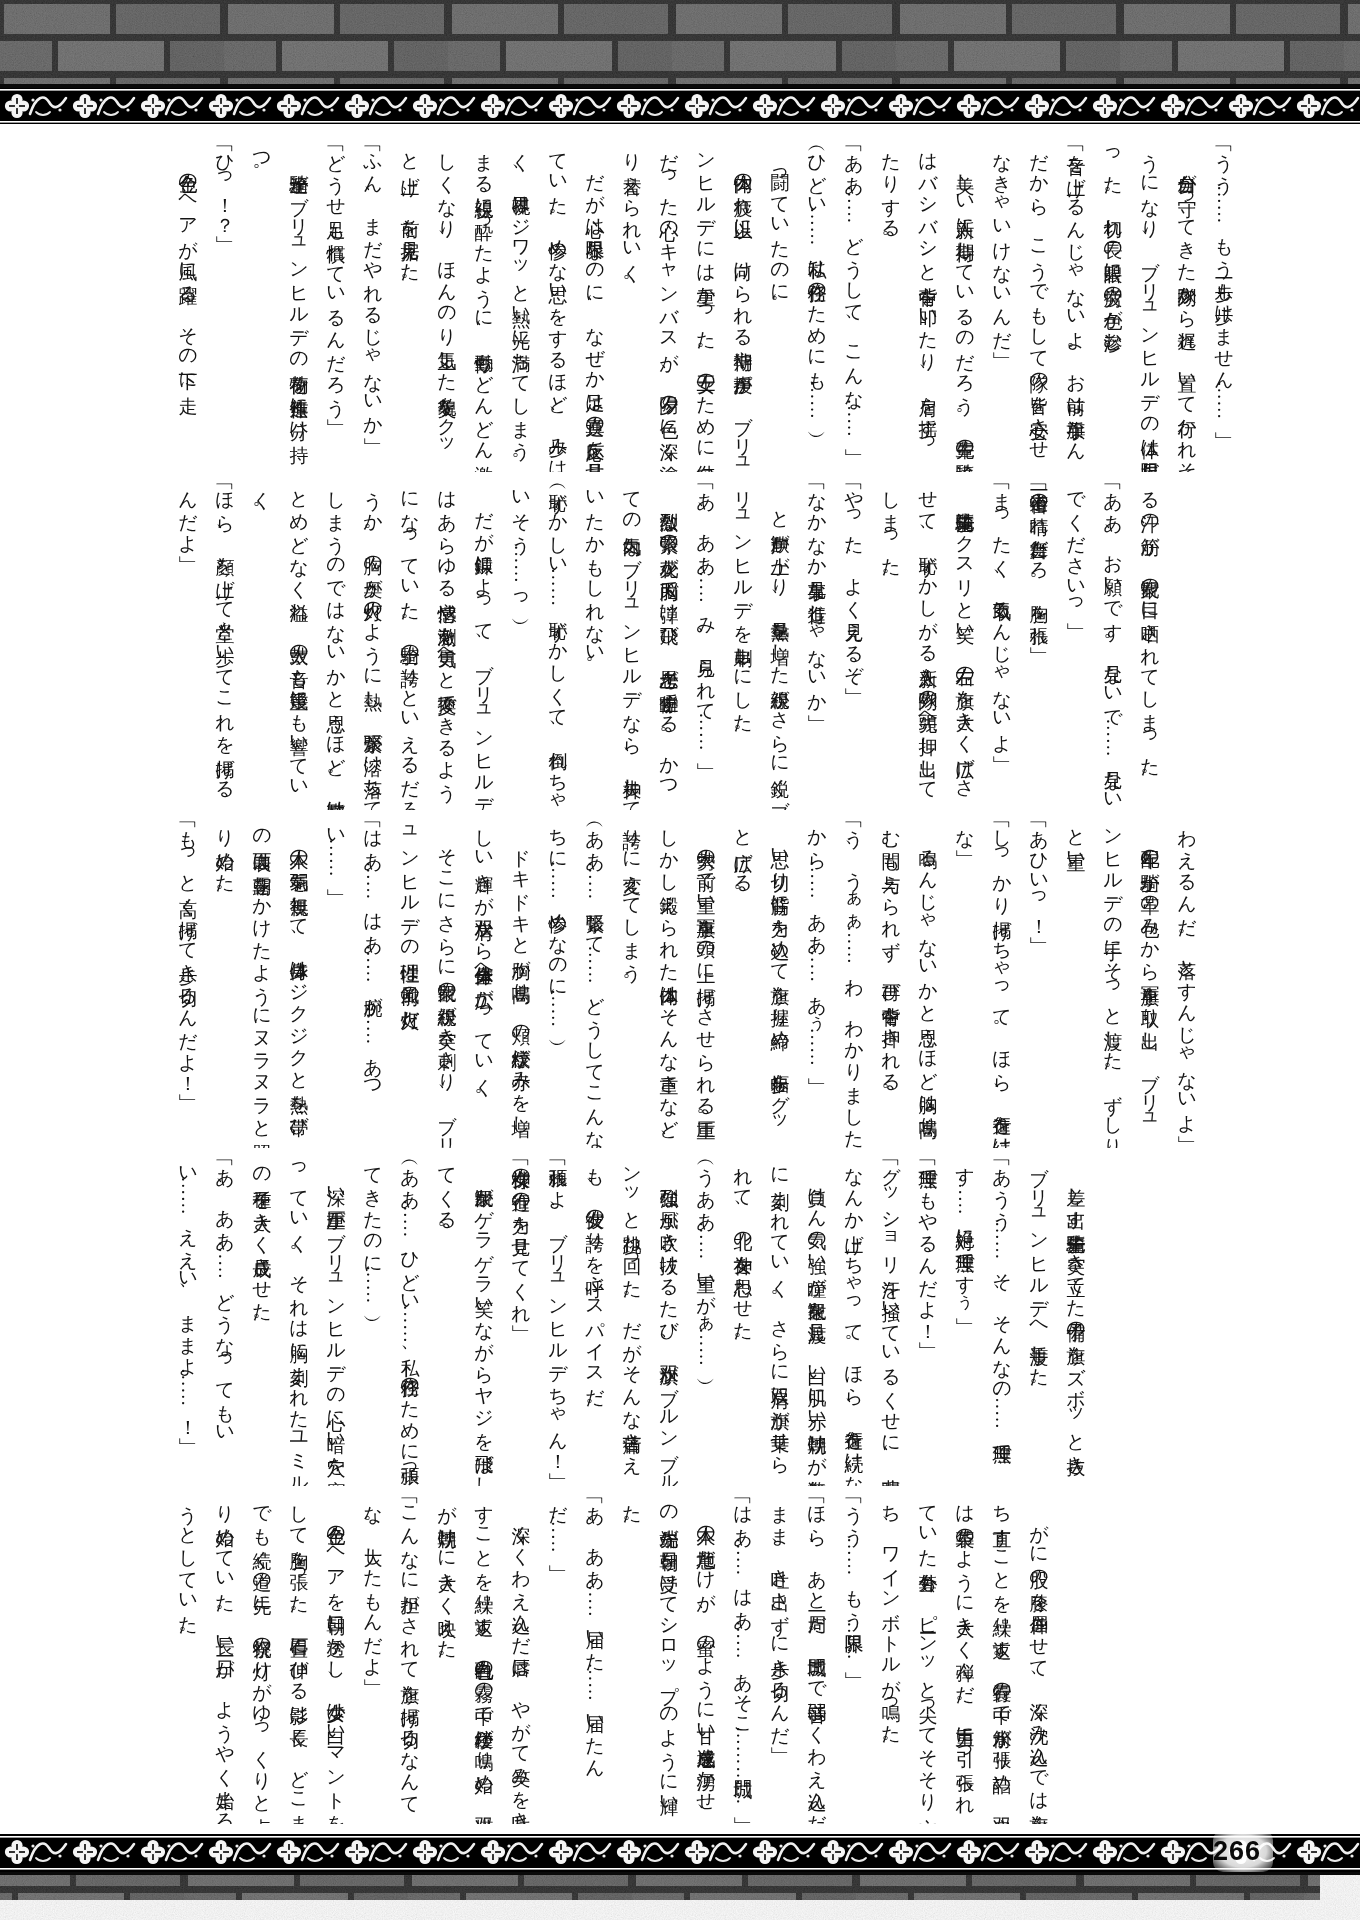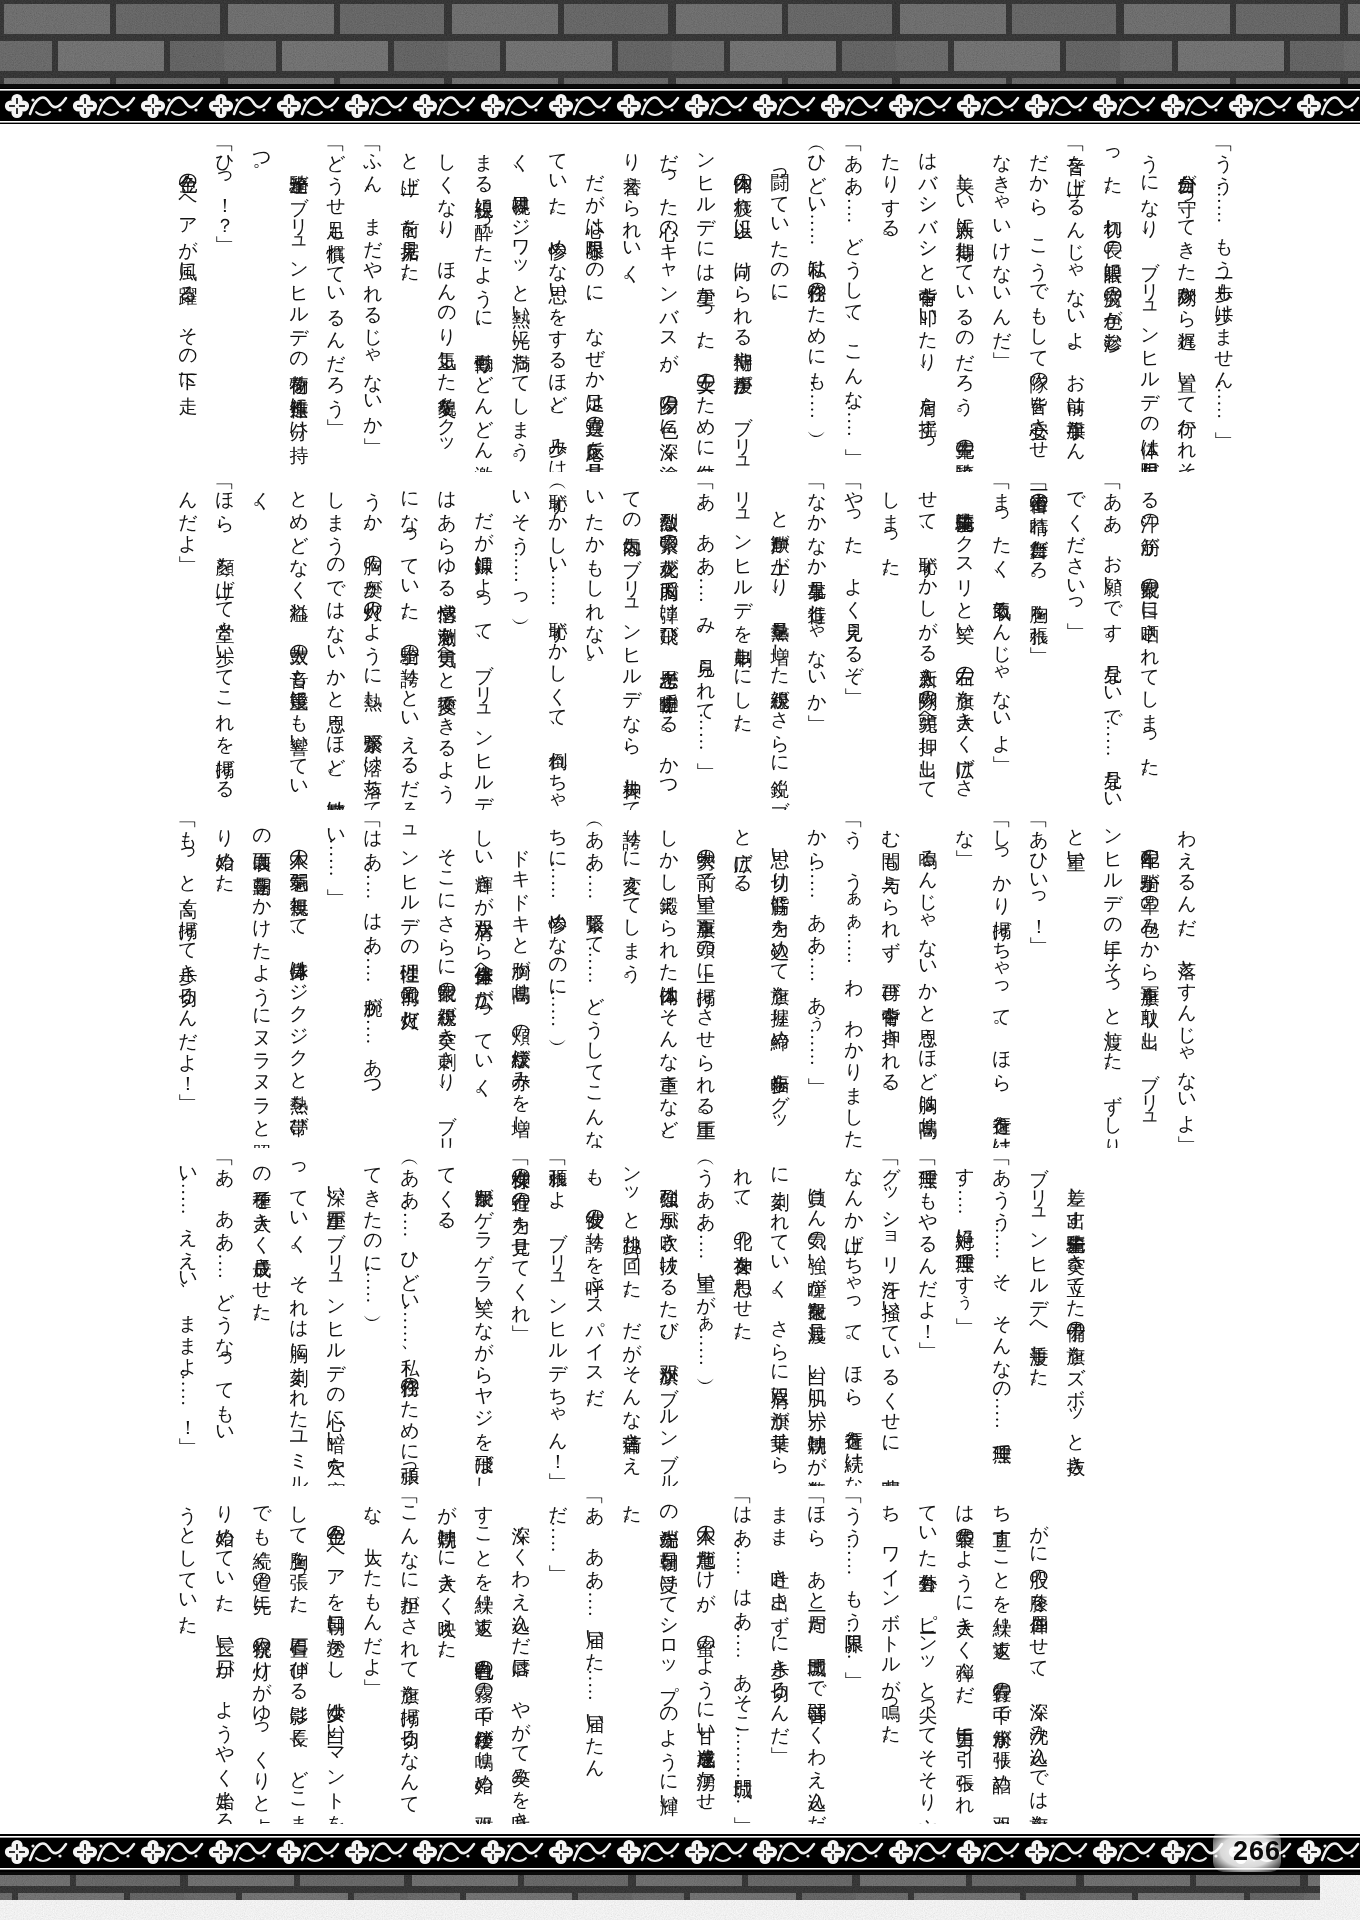--- a/index.html
+++ b/index.html
@@ -26,23 +26,22 @@
     color:#141414; font-weight:500;
   }
   #row1{top:140px;} #row2{top:478px;} #row3{top:816px;}
   #row4{top:1154px;} #row5{top:1492px;}
 
   
   #page-number-tab{
     position:absolute; top:1830px; left:1213px; width:60px; height:42px;
     background:radial-gradient(ellipse at center, rgba(255,255,255,0.98) 0%, rgba(255,255,255,0.85) 55%, rgba(255,255,255,0.0) 100%);
     border-radius:10px;
-    display:flex; align-items:center; justify-content:flex-end;
+    display:flex; align-items:center; justify-content:flex-start;
     z-index:5;
-    padding-left:8px;
   }
   #page-number-tab .num{
     font-family:"Liberation Sans","DejaVu Sans",sans-serif;
     font-size:27px; font-weight:bold; color:#0a0a0a; letter-spacing:1px;
   }
 </style>
 </head>
 <body>
 
 <div id="page">

